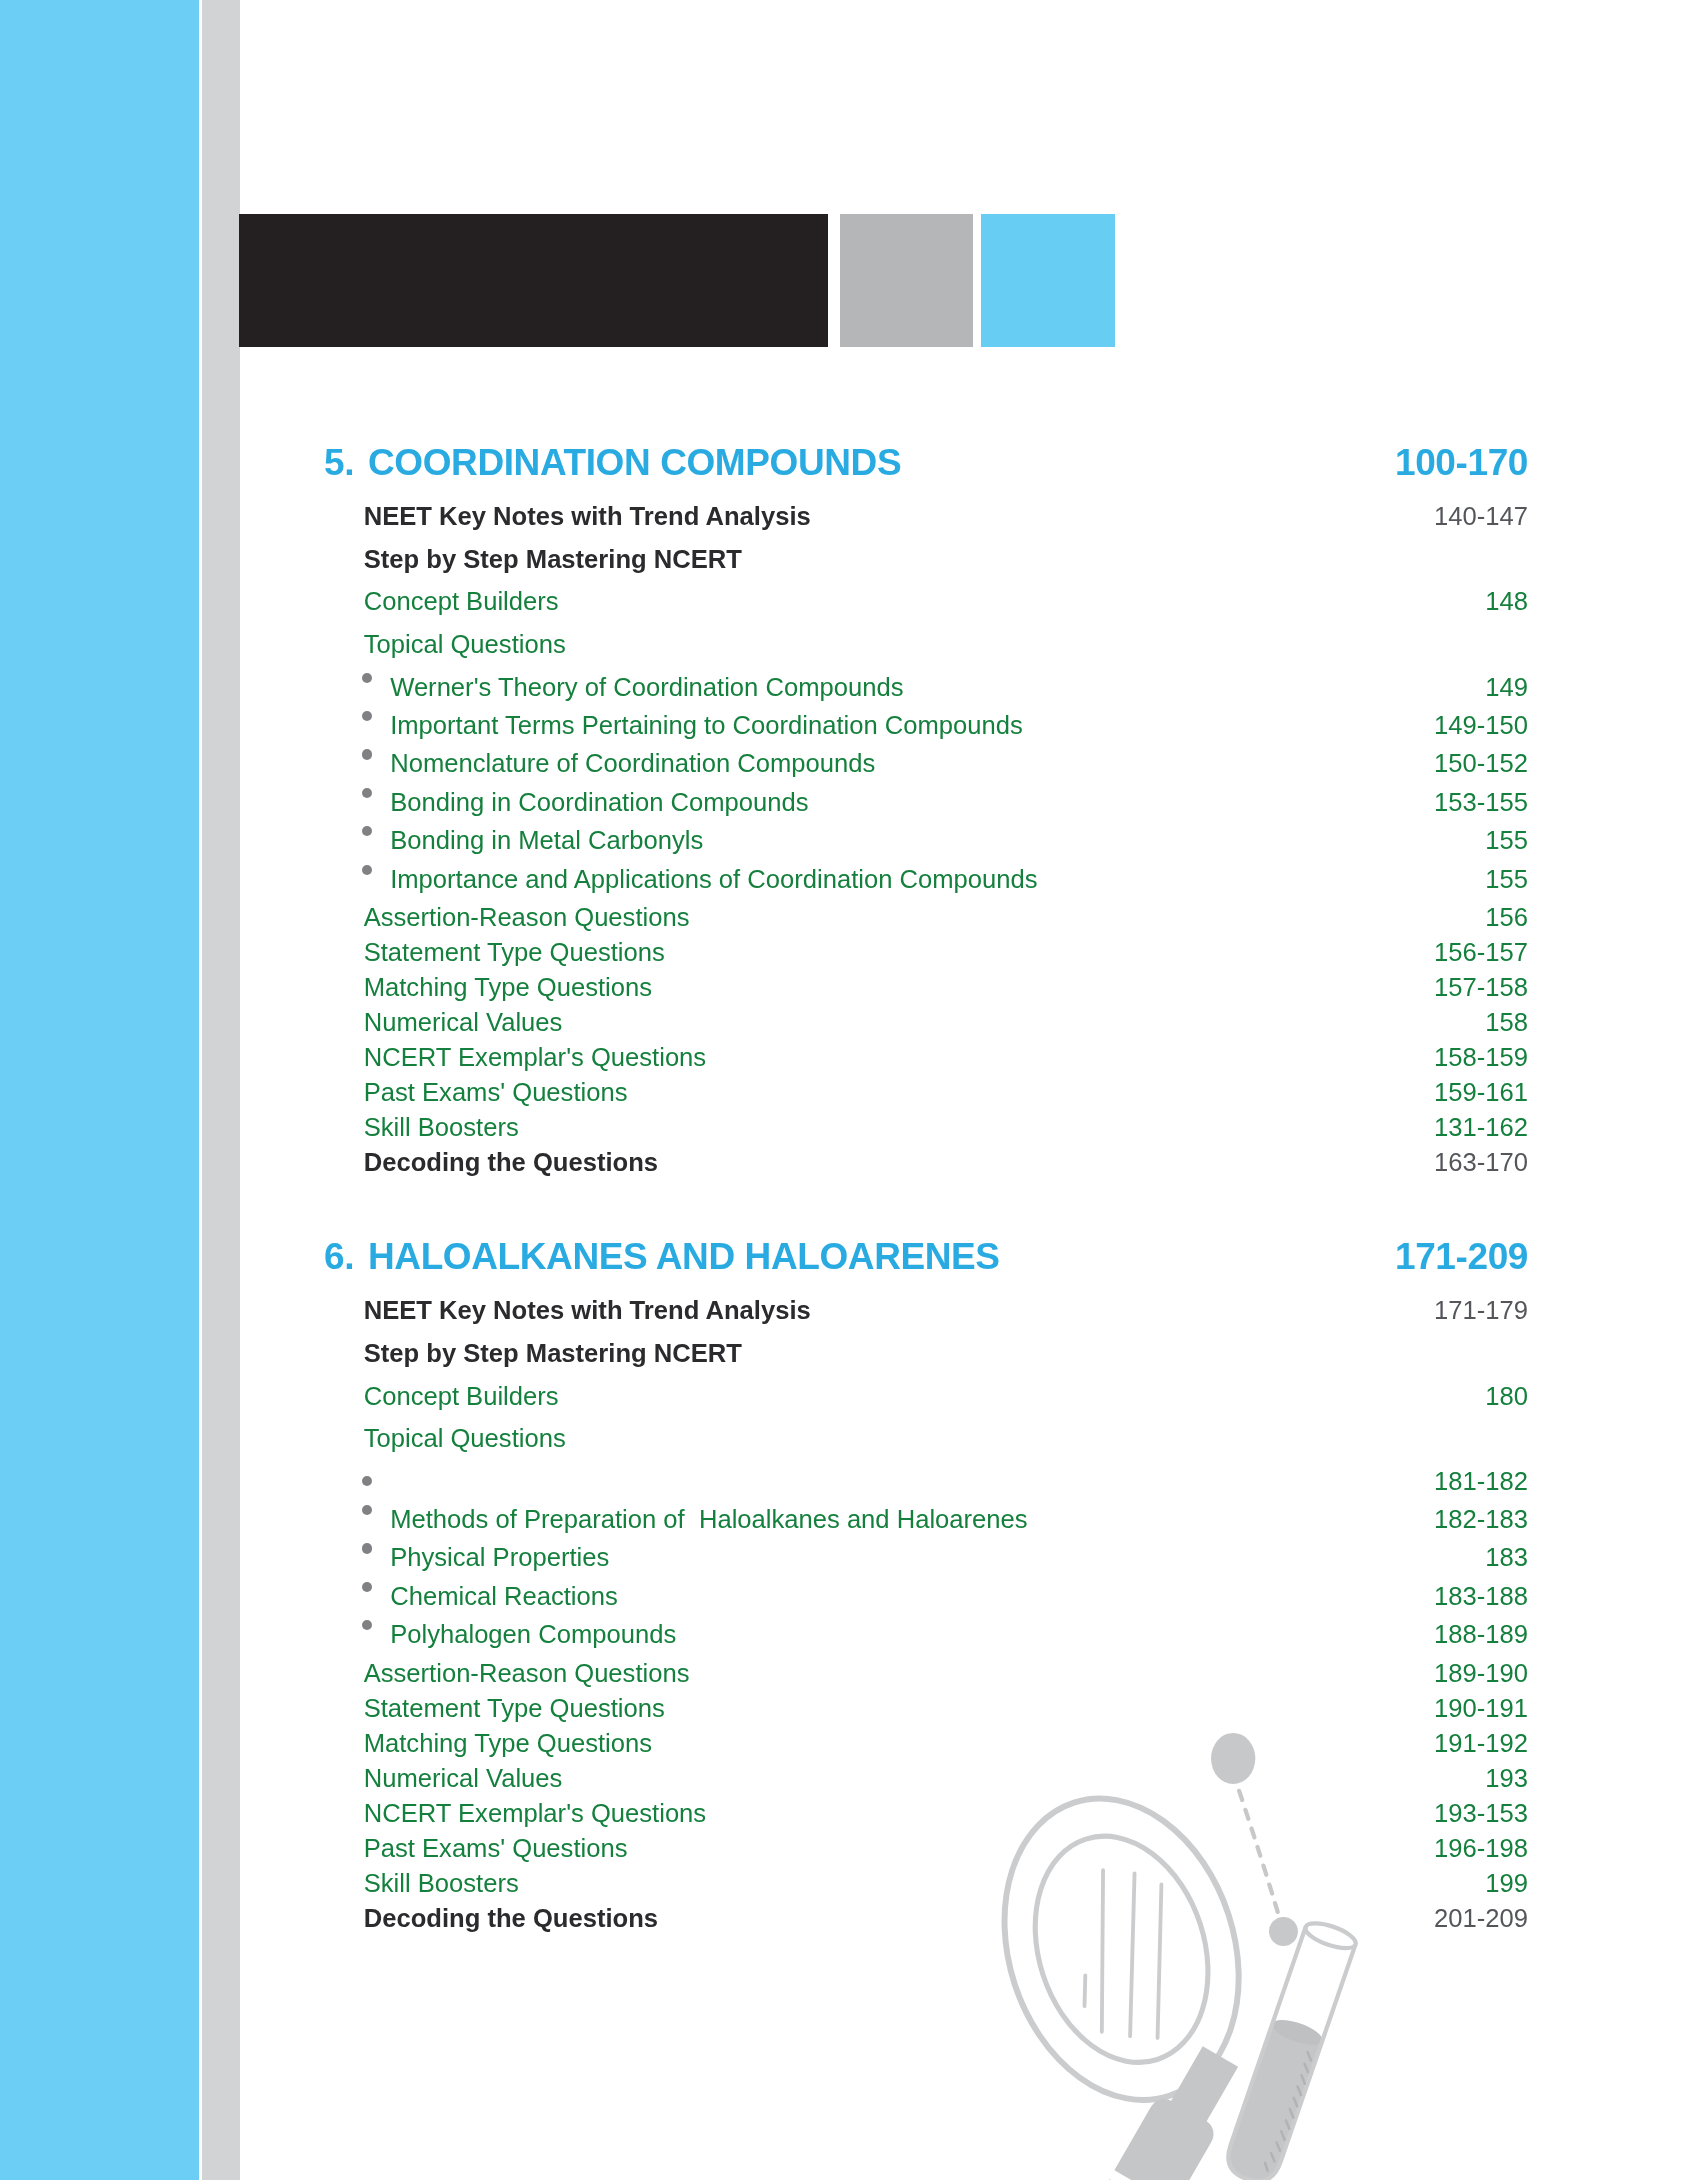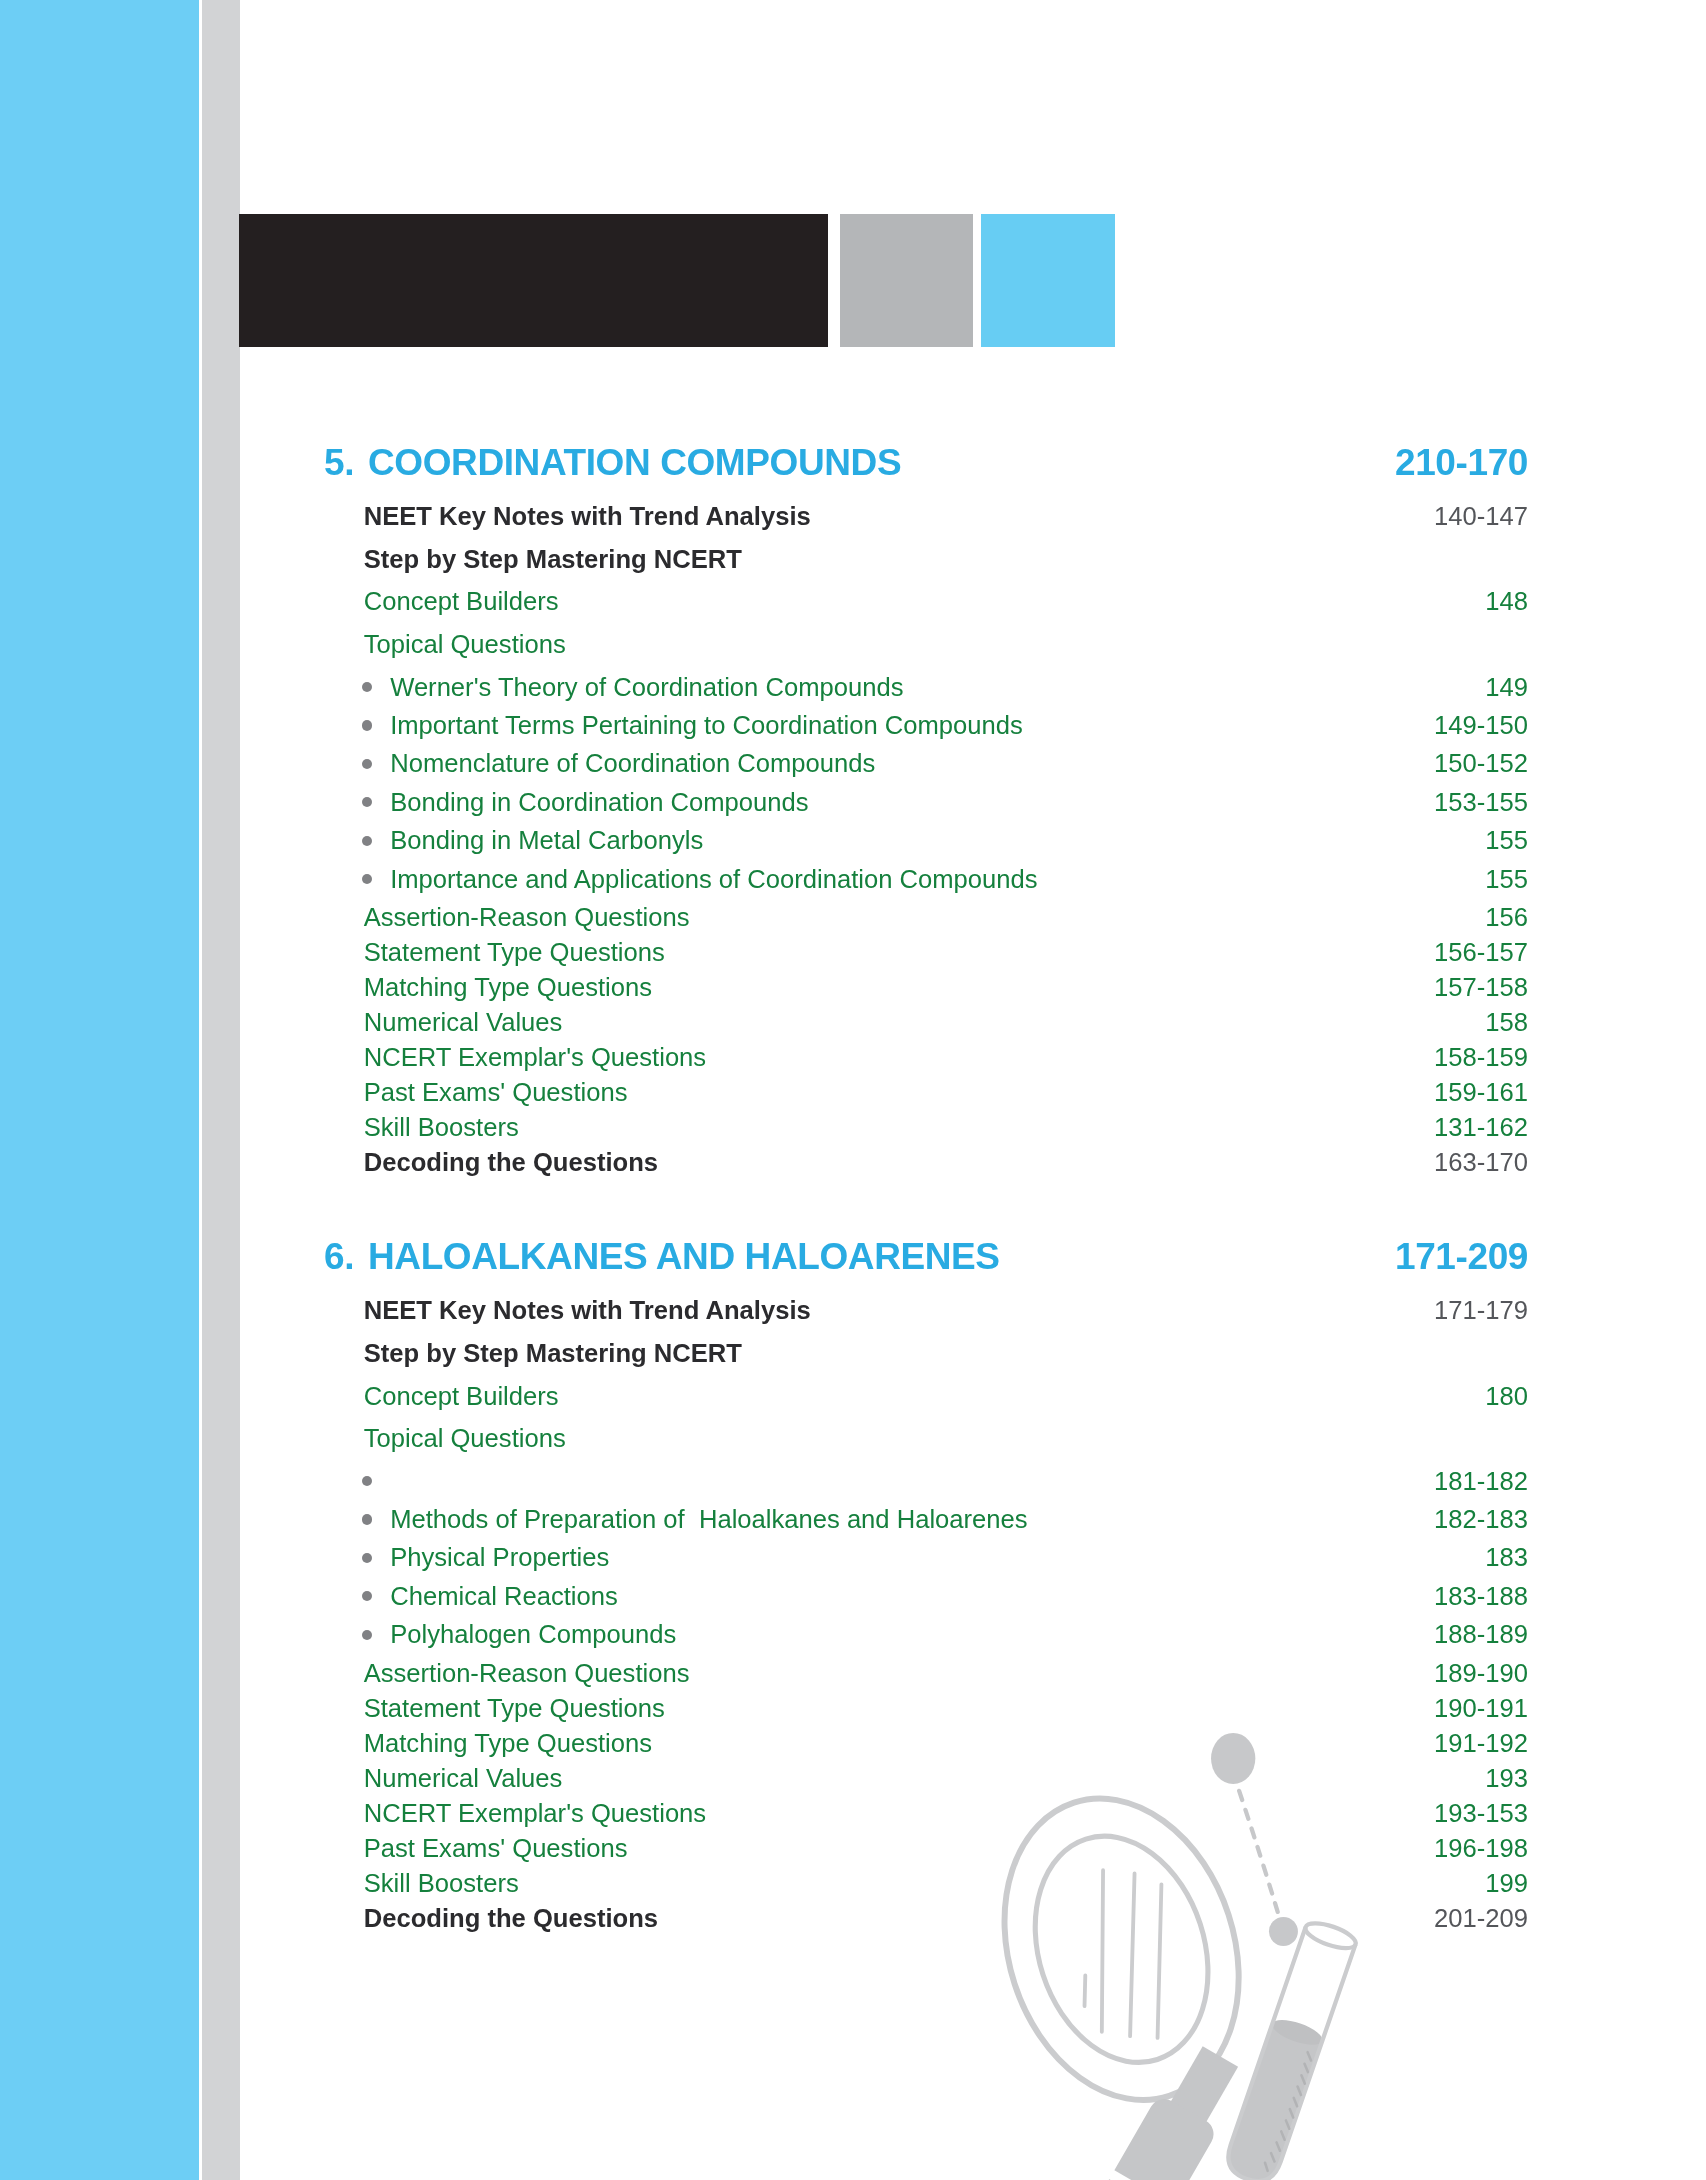--- a/index.html
+++ b/index.html
@@ -28,21 +28,21 @@
   .sec-num{width:44px;flex:0 0 44px;}
   .sec-title{flex:1;}
   .sec-pages{text-align:right;}
   .rows{margin-left:38px;}
   .row{display:flex;align-items:center;height:29px;font-size:25.6px;color:#15803d;}
   .row.bold{font-weight:700;color:#2b2b2e;}
   .row.bold .pages{font-weight:400;color:#54565a;}
   .ga{margin-bottom:13.6px;}
   .gb{margin-bottom:9.4px;}
   .gc{margin-bottom:6px;}
-  .label{flex:1;display:flex;align-items:center;min-width:0;}
+  .label{flex:1;display:flex;min-width:0;}
   .dot{width:10.2px;height:10.2px;border-radius:50%;background:#808184;margin-right:18px;flex:0 0 10.2px;}
   .txt.nb{margin-left:1.7px;}
   .it{font-style:italic;}
   .pages{white-space:nowrap;}
 </style>
 </head>
 <body>
 
 <div class="page">
 
@@ -97,21 +97,21 @@
         <line x1="45" y1="277" x2="51" y2="285"></line>
       </g>
     </g>
   </svg>
 
   <div class="toc">
 
     <div class="sec-header">
       <span class="sec-num">5.</span>
       <span class="sec-title">COORDINATION COMPOUNDS</span>
-      <span class="sec-pages">210-170</span>
+      <span class="sec-pages">100-170</span>
     </div>
     <div class="rows">
         <div class="row ga bold">
           <span class="label">
             <span class="txt nb">NEET Key Notes with Trend Analysis</span>
           </span>
           <span class="pages">140-147</span>
         </div>
         <div class="row ga bold">
           <span class="label">

